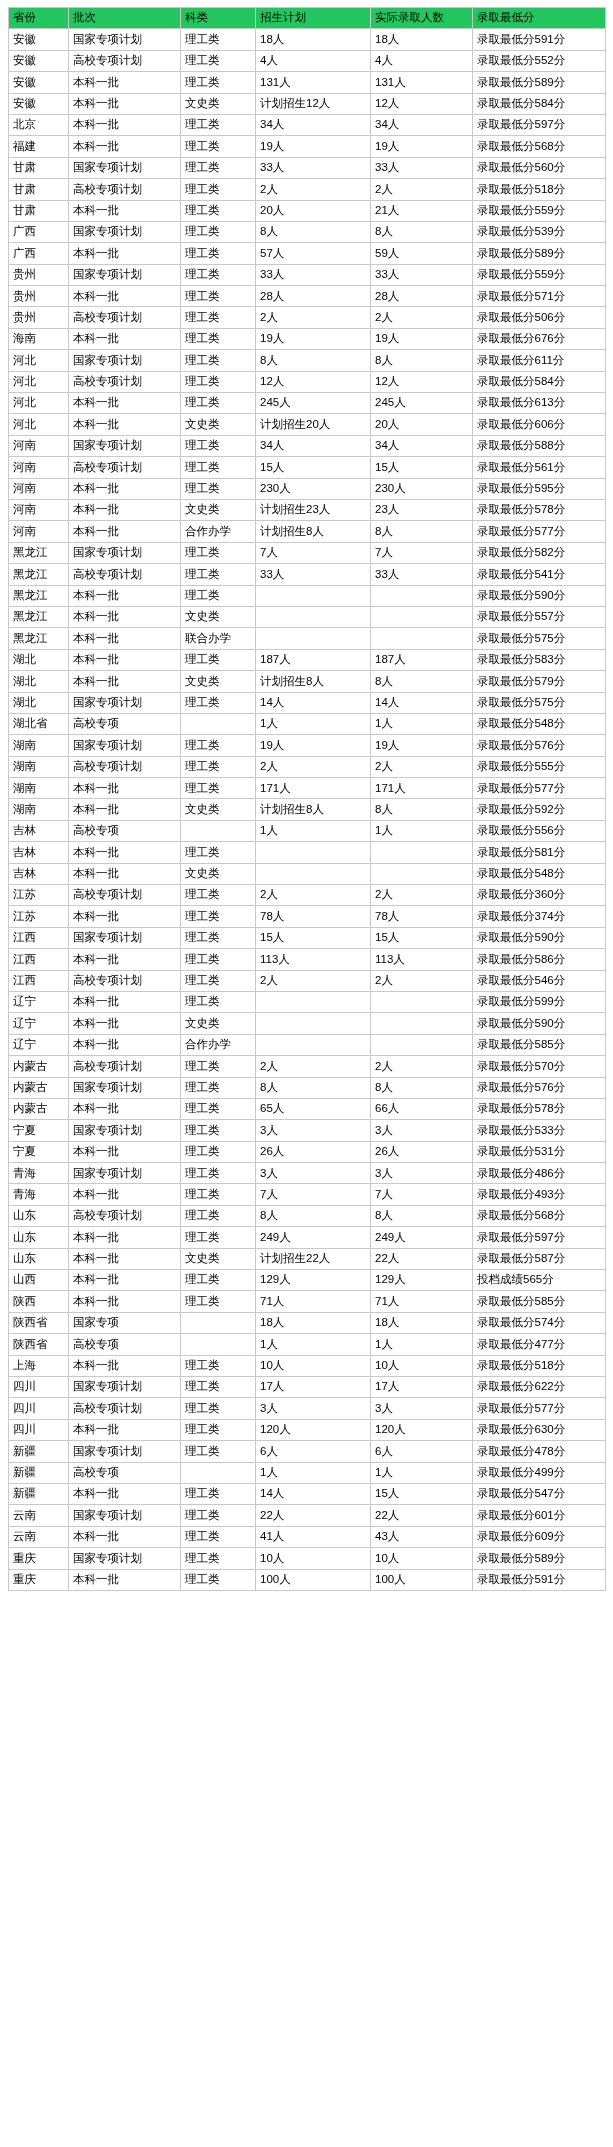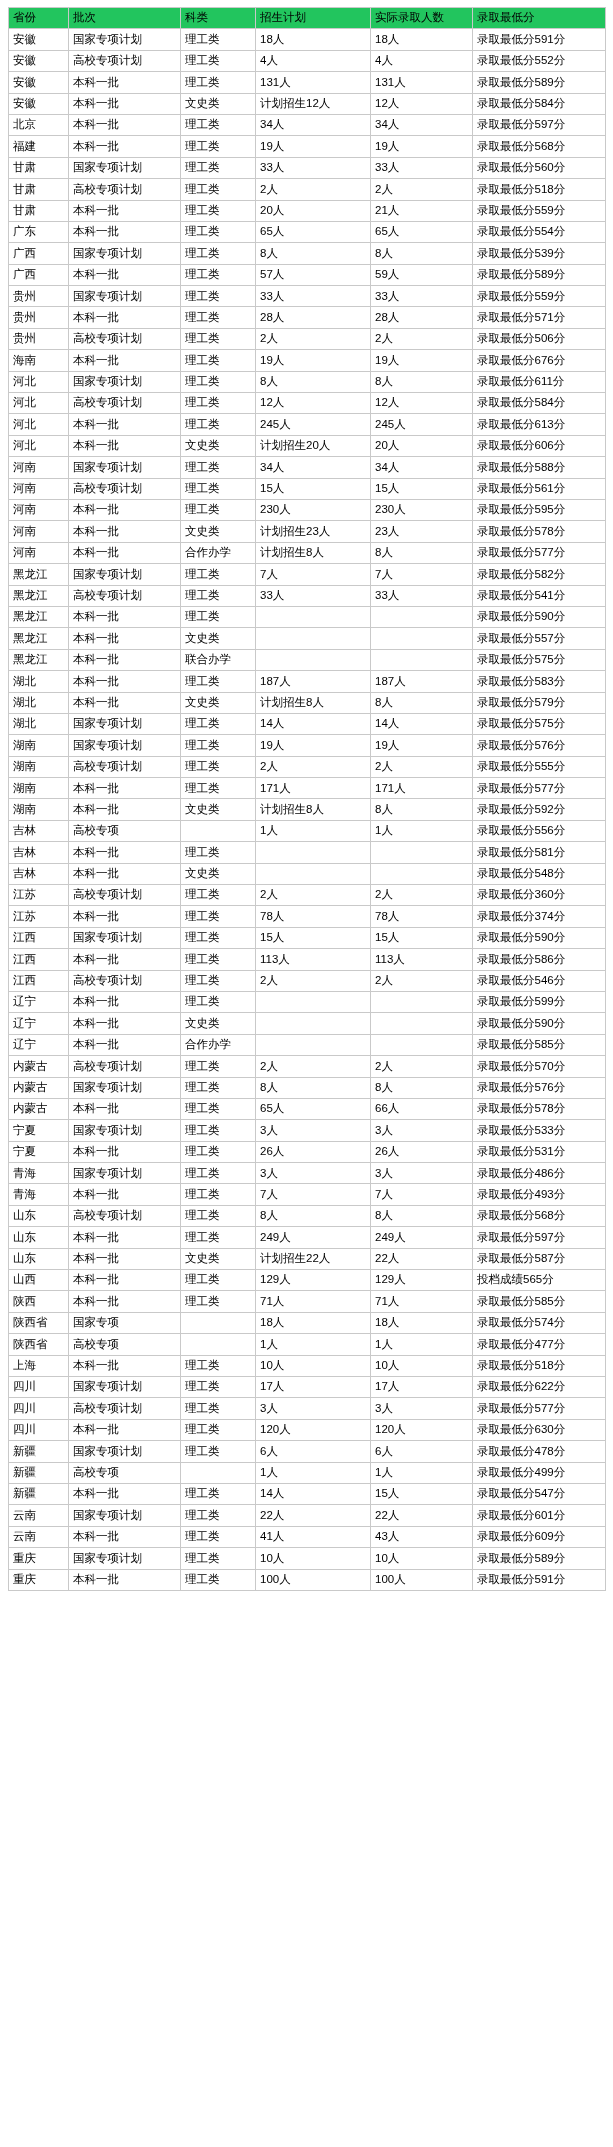--- a/index.html
+++ b/index.html
@@ -144,28 +144,20 @@
         </tr>
         <tr>
           <td>甘肃</td>
           <td>本科一批</td>
           <td>理工类</td>
           <td>20人</td>
           <td>21人</td>
           <td>录取最低分559分</td>
         </tr>
         <tr>
-          <td>广东</td>
-          <td>本科一批</td>
-          <td>理工类</td>
-          <td>65人</td>
-          <td>65人</td>
-          <td>录取最低分554分</td>
-        </tr>
-        <tr>
           <td>广西</td>
           <td>国家专项计划</td>
           <td>理工类</td>
           <td>8人</td>
           <td>8人</td>
           <td>录取最低分539分</td>
         </tr>
         <tr>
           <td>广西</td>
           <td>本科一批</td>
@@ -334,20 +326,28 @@
           <td>8人</td>
           <td>录取最低分579分</td>
         </tr>
         <tr>
           <td>湖北</td>
           <td>国家专项计划</td>
           <td>理工类</td>
           <td>14人</td>
           <td>14人</td>
           <td>录取最低分575分</td>
+        </tr>
+        <tr>
+          <td>湖北省</td>
+          <td>高校专项</td>
+          <td class="cell-empty"></td>
+          <td>1人</td>
+          <td>1人</td>
+          <td>录取最低分548分</td>
         </tr>
         <tr>
           <td>湖南</td>
           <td>国家专项计划</td>
           <td>理工类</td>
           <td>19人</td>
           <td>19人</td>
           <td>录取最低分576分</td>
         </tr>
         <tr>

